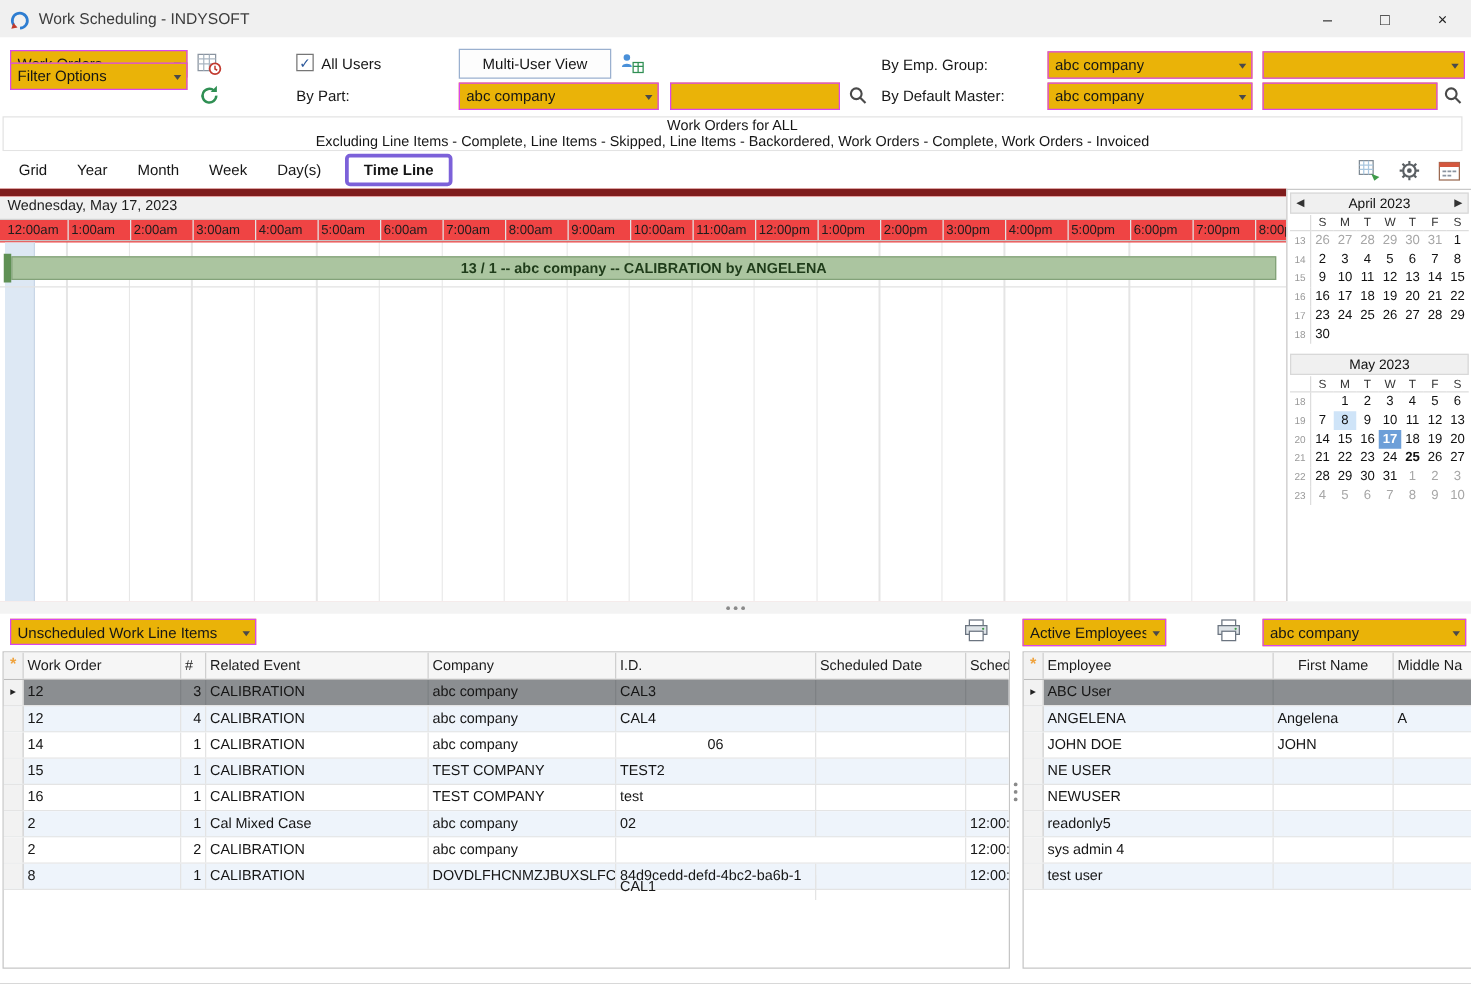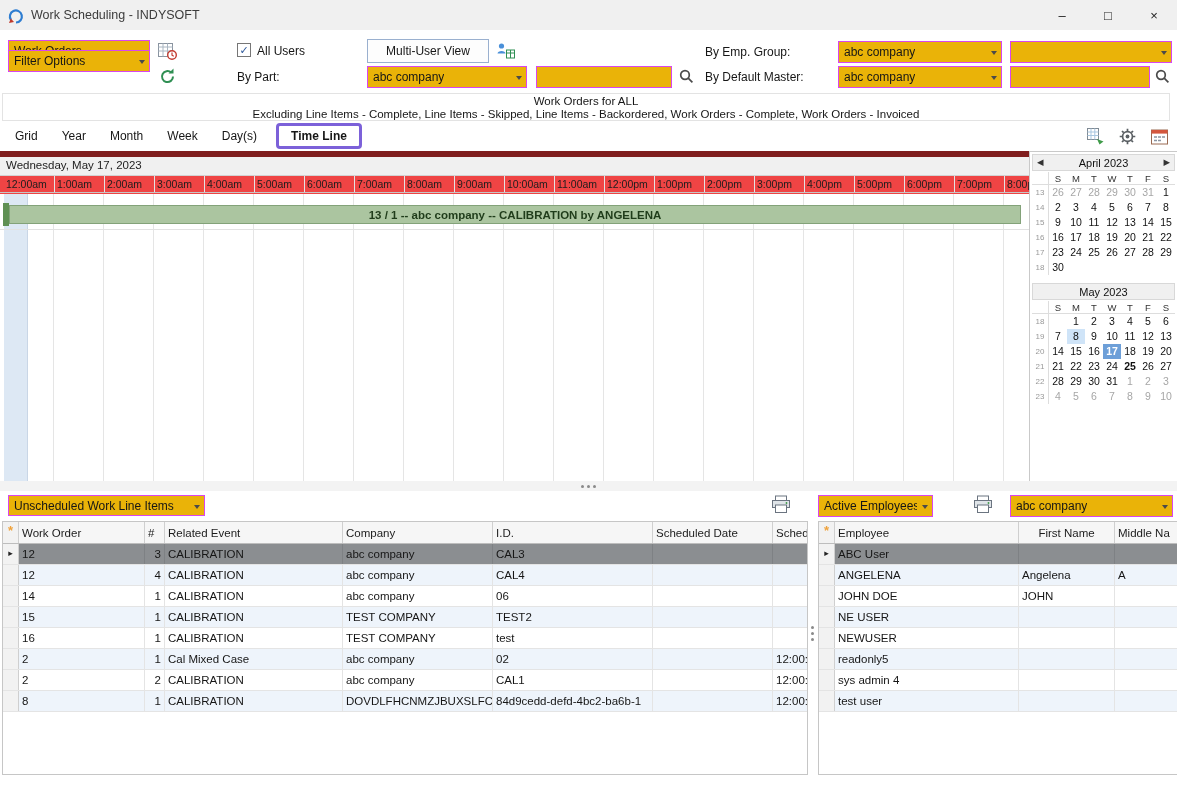--- a/index.html
+++ b/index.html
@@ -414,21 +414,21 @@
         <div class="grid-cell" style="width: 160px;">CAL4</div>
         <div class="grid-cell" style="width: 120px;"></div>
         <div class="grid-cell" style="width: 36px;"></div>
       </div>
       <div class="grid-row data-row">
         <div class="grid-cell ind-cell"></div>
         <div class="grid-cell" style="width: 126px;">14</div>
         <div class="grid-cell" style="width: 20px; text-align: right;">1</div>
         <div class="grid-cell" style="width: 178px;">CALIBRATION</div>
         <div class="grid-cell" style="width: 150px;">abc company</div>
-        <div class="grid-cell" style="width: 160px;">06</div>
+        <div class="grid-cell" style="width: 160px; text-align: center;">06</div>
         <div class="grid-cell" style="width: 120px;"></div>
         <div class="grid-cell" style="width: 36px;"></div>
       </div>
       <div class="grid-row data-row alt">
         <div class="grid-cell ind-cell"></div>
         <div class="grid-cell" style="width: 126px;">15</div>
         <div class="grid-cell" style="width: 20px; text-align: right;">1</div>
         <div class="grid-cell" style="width: 178px;">CALIBRATION</div>
         <div class="grid-cell" style="width: 150px;">TEST COMPANY</div>
         <div class="grid-cell" style="width: 160px;">TEST2</div>
@@ -454,21 +454,21 @@
         <div class="grid-cell" style="width: 160px;">02</div>
         <div class="grid-cell" style="width: 120px;"></div>
         <div class="grid-cell" style="width: 36px;">12:00:0</div>
       </div>
       <div class="grid-row data-row">
         <div class="grid-cell ind-cell"></div>
         <div class="grid-cell" style="width: 126px;">2</div>
         <div class="grid-cell" style="width: 20px; text-align: right;">2</div>
         <div class="grid-cell" style="width: 178px;">CALIBRATION</div>
         <div class="grid-cell" style="width: 150px;">abc company</div>
-        <div class="grid-cell" style="width: 160px;">CAL1</div>
+        <div class="grid-cell" style="width: 160px; margin-top: 30px;">CAL1</div>
         <div class="grid-cell" style="width: 120px;"></div>
         <div class="grid-cell" style="width: 36px;">12:00:0</div>
       </div>
       <div class="grid-row data-row alt">
         <div class="grid-cell ind-cell"></div>
         <div class="grid-cell" style="width: 126px;">8</div>
         <div class="grid-cell" style="width: 20px; text-align: right;">1</div>
         <div class="grid-cell" style="width: 178px;">CALIBRATION</div>
         <div class="grid-cell" style="width: 150px;">DOVDLFHCNMZJBUXSLFCGN(</div>
         <div class="grid-cell" style="width: 160px;">84d9cedd-defd-4bc2-ba6b-1</div>

